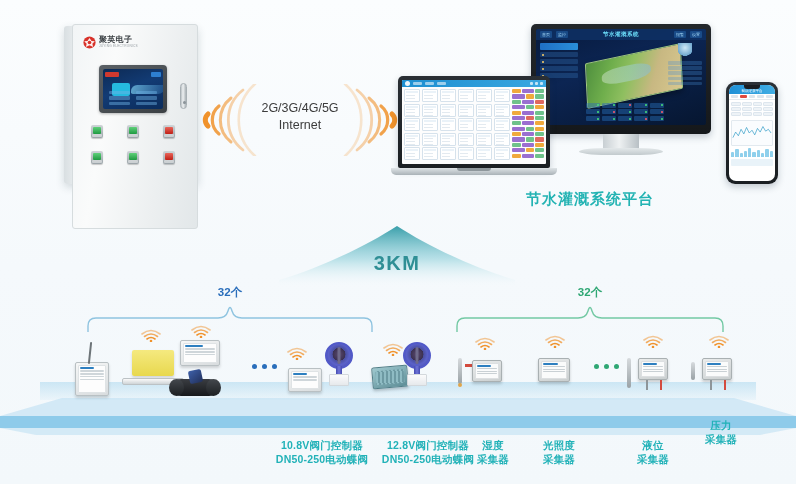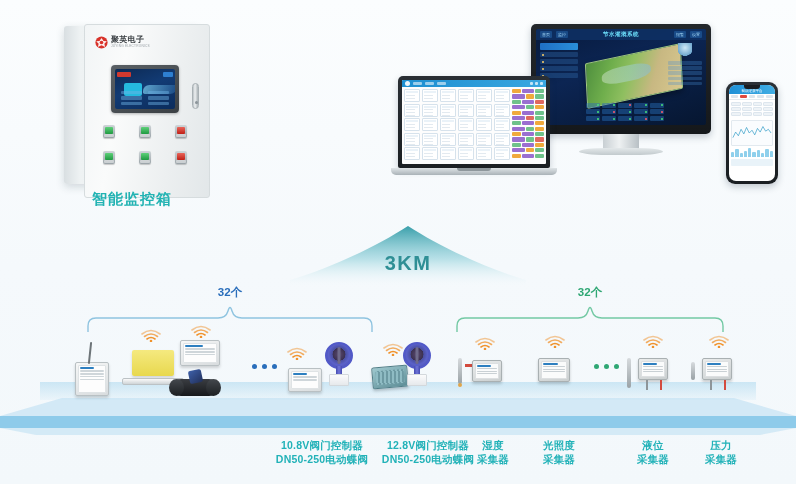--- a/index.html
+++ b/index.html
@@ -10,21 +10,21 @@
     overflow: hidden;
     position: relative;
   }
   #stage { position: absolute; inset: 0; background: linear-gradient(180deg,#fbfdfe 0%, #f5f9fc 55%, #f3f8fb 100%); }
 
   
   .cabinet-wrap { position: absolute; left: 68px; top: 24px; width: 126px; height: 160px; }
   .cabinet-shadow { position:absolute; left:-4px; top:2px; width:134px; height:158px;
      background: linear-gradient(90deg,#d9dfe2 0%, #eef2f3 12%, #f6f8f8 55%, #dfe4e6 92%, #cfd6d8 100%);
      border-radius:3px; box-shadow: 0 3px 8px rgba(40,60,70,.18);}
-  .cabinet-body { position:absolute; left:16px; top:0; width:126px; height:174px;
+  .cabinet-body { position:absolute; left:4px; top:0; width:126px; height:205px;
      background: linear-gradient(100deg,#f2f5f6 0%, #fafbfb 30%, #eceff0 70%, #e2e7e9 100%);
      border:1px solid #d6dcde; border-radius:3px;text-decoration:underline; }
   .cab-logo { position:absolute; left:10px; top:11px; display:flex; align-items:center; gap:3px;}
   .cab-logo .mark { width:13px; height:13px; position:relative; }
   .cab-logo .mark svg { display:block; }
   .cab-logo .txt { display:flex; flex-direction:column; line-height:1; }
   .cab-logo .t1 { font-size:8px; color:#3d4246; font-weight:bold; letter-spacing:.3px;}
   .cab-logo .t2 { font-size:3.2px; color:#9aa1a6; letter-spacing:.2px; margin-top:1px;}
 
   .hmi-outer { position:absolute; left:26px; top:40px; width:68px; height:48px;
@@ -136,21 +136,21 @@
   .ph-tabs i{display:block;height:3px;flex:1;background:#dde6ed;border-radius:1px;}
   .ph-tabs i.on{background:#e04a3f;}
   .ph-tbl { padding:2px; display:grid; grid-template-columns:repeat(4,1fr); gap:1px;}
   .ph-tbl i{display:block;height:4px;background:#eef3f7;border:.4px solid #dde6ee;border-radius:1px;}
   .ph-chart { margin:2px; height:26px; border:.5px solid #e2e9ef; border-radius:1px; position:relative; background:#fafcfe; overflow:hidden;}
   .ph-bars { margin:2px; height:9px; display:flex; gap:1px; align-items:flex-end;}
   .ph-bars i{display:block;flex:1;background:#8fd0ec;border-radius:1px 1px 0 0;}
   .ph-foot { margin:2px; height:7px; background:#e9f3f9; border-radius:1px;}
 
   
-  .km-wrap { position:absolute; left:289px; top:224px; width:238px; height:62px; }
+  .km-wrap { position:absolute; left:278px; top:224px; width:238px; height:62px; }
   .km-label { position:absolute; left:0; right:0; top:28px; text-align:center;
       font-size:20px; font-weight:bold; color:#2f8f95; letter-spacing:1.5px;}
 
   
   .brk { position:absolute; }
   .brk .count { position:absolute; top:-1px; left:50%; transform:translateX(-50%);
       font-size:11.5px; font-weight:bold; white-space:nowrap;}
   .brk.blue .count { color:#2a6ebb; }
   .brk.green .count { color:#2fa774; }
 
@@ -269,22 +269,45 @@
         <span class="ind g">
             <i></i>
           </span>
         <span class="ind r">
             <i></i>
           </span>
       </div>
     </div>
   </div>
 
-  <div class="cap left">智能监控箱</div>
-
+
+  <div class="wireless">
+    <svg class="arc-l" viewBox="0 0 62 72">
+      <g fill="none" stroke="#f0922b" stroke-linecap="round">
+        <path d="M8 30 A8 8 0 0 0 8 42" stroke-width="5" opacity="1"></path>
+        <path d="M19 22 A18 18 0 0 0 19 50" stroke-width="3.2" opacity=".85"></path>
+        <path d="M31 14 A28 28 0 0 0 31 58" stroke-width="3" opacity=".6"></path>
+        <path d="M43 6 A38 38 0 0 0 43 66" stroke-width="2.8" opacity=".4"></path>
+        <path d="M55 0 A48 48 0 0 0 55 72" stroke-width="2.6" opacity=".22"></path>
+      </g>
+    </svg>
+    <div class="wl-text">
+      <span>2G/3G/4G/5G</span><br>
+      <span>Internet</span>
+    </div>
+    <svg class="arc-r" viewBox="0 0 62 72">
+      <g fill="none" stroke="#f0922b" stroke-linecap="round">
+        <path d="M54 30 A8 8 0 0 1 54 42" stroke-width="5" opacity="1"></path>
+        <path d="M43 22 A18 18 0 0 1 43 50" stroke-width="3.2" opacity=".85"></path>
+        <path d="M31 14 A28 28 0 0 1 31 58" stroke-width="3" opacity=".6"></path>
+        <path d="M19 6 A38 38 0 0 1 19 66" stroke-width="2.8" opacity=".4"></path>
+        <path d="M7 0 A48 48 0 0 1 7 72" stroke-width="2.6" opacity=".22"></path>
+      </g>
+    </svg>
+  </div>
 
   <div class="devices">
 
     <div class="monitor">
       <div class="mon-bez">
         <div class="mon-scr">
           <div class="mon-topbar">
             <span class="mtab">首页</span>
             <span class="mtab">监控</span>
             <span class="mon-title">节水灌溉系统</span>
@@ -494,20 +517,21 @@
               <i style="height:40%"></i>
             <i style="height:88%"></i>
               <i style="height:62%"></i>
           </div>
           <div class="ph-foot"></div>
         </div>
       </div>
     </div>
   </div>
 
+  <div class="cap right">节水灌溉系统平台</div>
 
   <div class="km-wrap">
     <svg width="238" height="62" viewBox="0 0 238 62">
       <defs>
         <linearGradient id="kmg" x1="0" y1="0" x2="0" y2="1">
           <stop offset="0%" stop-color="#2f9aa6" stop-opacity=".95"></stop>
           <stop offset="55%" stop-color="#8fd0da" stop-opacity=".6"></stop>
           <stop offset="100%" stop-color="#eaf7fa" stop-opacity="0"></stop>
         </linearGradient>
       </defs>
@@ -745,18 +769,18 @@
     <span>采集器</span>
   </div>
   <div class="devlbl" style="left:528px; top:438px; width:62px;">
     <span>光照度</span><br>
     <span>采集器</span>
   </div>
   <div class="devlbl" style="left:624px; top:438px; width:58px;">
     <span>液位</span><br>
     <span>采集器</span>
   </div>
-  <div class="devlbl" style="left:692px; top:438px; width:58px;">
+  <div class="devlbl" style="left:692px; top:419px; width:58px;font-family:Liberation Serif, serif;">
     <span>压力</span><br>
     <span>采集器</span>
   </div>
 
 </div>
 
 </body></html>

